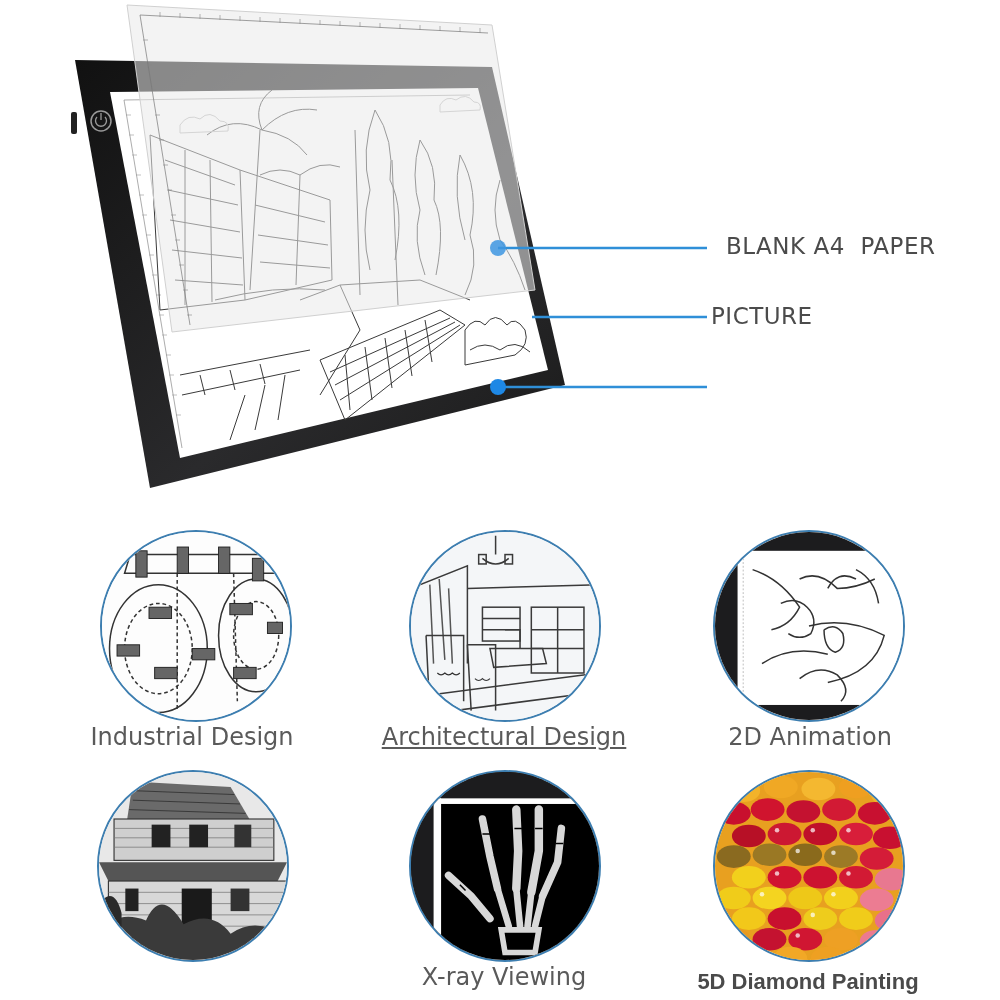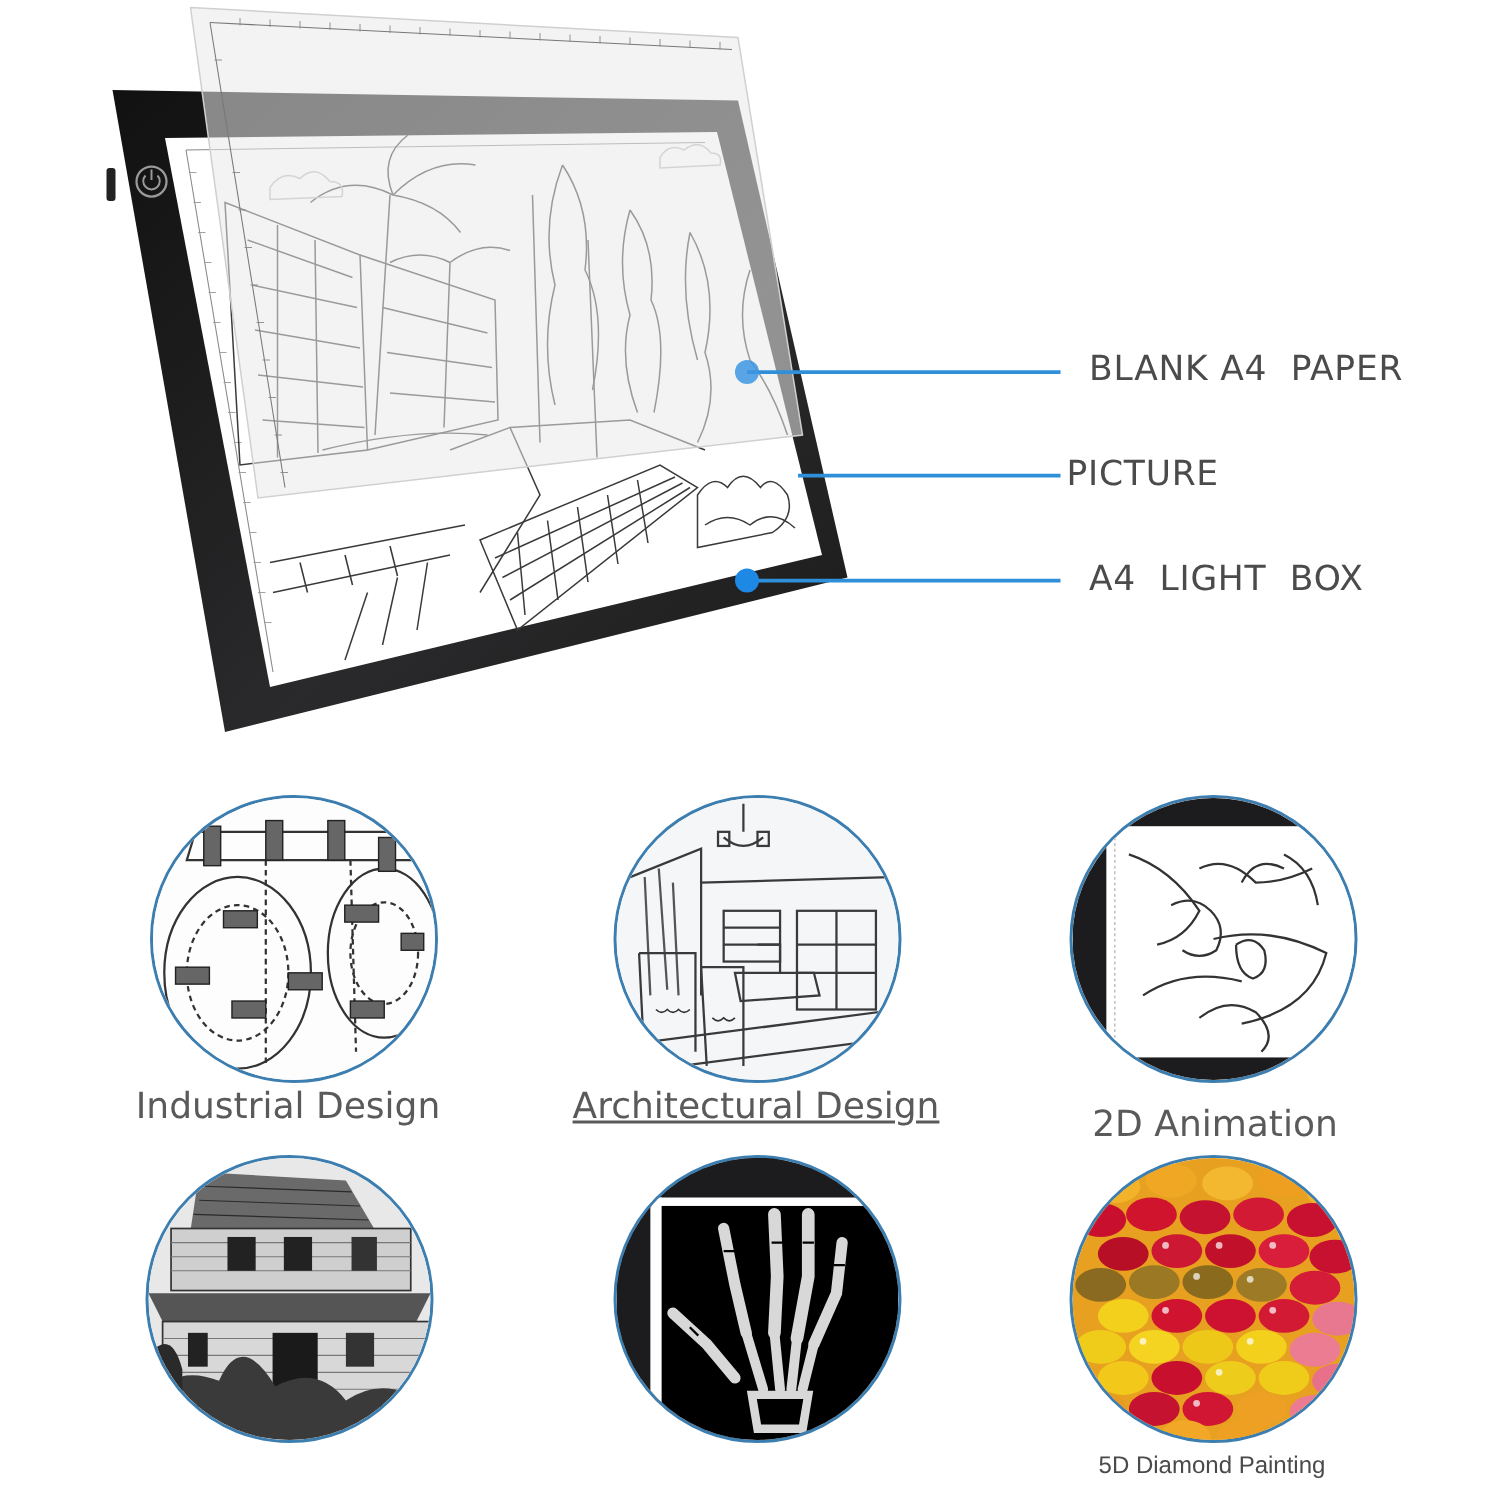--- a/index.html
+++ b/index.html
@@ -8,21 +8,21 @@
   .hero { position: absolute; left: 0; top: 0; width: 912px; height: 500px; }
   .hero svg { position: absolute; left: 0; top: 0; }
   .callout-label { position: absolute; font-family: "DejaVu Sans", sans-serif;
                    font-size: 23px; color: #4b4b4b; letter-spacing: 0.5px; white-space: pre; }
   .tile { position: absolute; width: 300px; height: 240px; }
   .circle { position: absolute; border-radius: 50%; border: 2px solid #3d7eb0; overflow: hidden;
             background: #fafafa; }
   .circle svg { width: 100%; height: 100%; display: block; }
   .caption { position: absolute; left: 0; width: 100%; text-align: center;
              font-family: "DejaVu Sans", sans-serif; color: #5a5a5a; font-size: 24px; white-space: nowrap; }
-  .caption.small { font-family: "Liberation Sans", sans-serif; font-size: 16px; color: #4a4a4a; }
+  .caption.small { font-family: "Liberation Sans", sans-serif; font-size: 22px; color: #4a4a4a; font-weight: bold; }
 </style>
 </head>
 <body>
 
 <div class="hero">
   <svg width="1000" height="500" viewBox="0 0 1000 500">
     <defs>
       <linearGradient id="frameGrad" x1="0" y1="0" x2="1" y2="1">
         <stop offset="0" stop-color="#111"></stop>
         <stop offset="0.6" stop-color="#2a2a2c"></stop>
@@ -166,21 +166,20 @@
       <line x1="498" y1="248" x2="707" y2="248"></line>
       <line x1="532" y1="317" x2="707" y2="317"></line>
       <line x1="498" y1="387" x2="707" y2="387"></line>
     </g>
     <circle cx="498" cy="248" r="8" fill="#3d95e0" fill-opacity="0.85"></circle>
     <circle cx="498" cy="387" r="8" fill="#1e88e5"></circle>
   </svg>
 
   <div class="callout-label" style="left:726px; top:233px;">BLANK A4  PAPER</div>
   <div class="callout-label" style="left:711px; top:303px;">PICTURE</div>
-  <div class="callout-label" style="left:726px; top:373px;">A4  LIGHT  BOX</div>
 </div>
 
 <div class="tile" style="left:42px; top:525px;">
   <div class="circle" style="left:58px; top:5px; width:188px; height:188px;">
     <svg viewBox="0 0 100 100">
       <rect width="100" height="100" fill="#fdfdfd"></rect>
       <g fill="none" stroke="#333" stroke-width="0.8">
         <ellipse cx="30" cy="62" rx="26" ry="34"></ellipse>
           <ellipse cx="30" cy="62" rx="18" ry="24" stroke-dasharray="2 1.5"></ellipse>
         <ellipse cx="82" cy="55" rx="20" ry="30"></ellipse>
@@ -249,21 +248,21 @@
         <path d="M45,25 q10,-5 20,5 q10,0 20,-5"></path>
         <path d="M35,38 q8,-4 14,2 q6,6 2,14 q-6,4 -12,0"></path>
         <path d="M50,50 q20,-5 40,5 q-5,20 -30,25"></path>
         <path d="M58,52 q6,-4 10,2 q2,8 -4,10 q-6,-2 -6,-12"></path>
         <path d="M25,70 q15,-10 35,-5"></path>
           <path d="M45,78 q10,-8 20,-2 q8,8 2,14"></path>
         <path d="M60,30 q5,-10 15,-5 M75,20 q10,5 12,18"></path>
       </g>
     </svg>
   </div>
-  <div class="caption" style="top:198px;margin-top:12px;">2D Animation</div>
+  <div class="caption" style="top:198px;">2D Animation</div>
 </div>
 
 <div class="tile" style="left:42px; top:765px;">
   <div class="circle" style="left:55px; top:5px; width:188px; height:188px;">
     <svg viewBox="0 0 100 100">
       <rect width="100" height="100" fill="#e8e8e8"></rect>
       <path d="M18,5 L70,8 L80,25 L15,25 Z" fill="#6a6a6a"></path>
       <g stroke="#2a2a2a" stroke-width="0.4">
         <line x1="20" y1="10" x2="72" y2="12"></line>
           <line x1="18" y1="15" x2="75" y2="17"></line>
@@ -315,20 +314,21 @@
       </g>
       <g stroke="#000" stroke-width="0.8">
         <line x1="38" y1="33" x2="42" y2="33"></line>
           <line x1="55" y1="30" x2="59" y2="30"></line>
         <line x1="66" y1="30" x2="70" y2="30"></line>
           <line x1="77" y1="38" x2="81" y2="38"></line>
         <line x1="26" y1="60" x2="29" y2="63"></line>
       </g>
     </svg>
   </div>
+  <div class="caption" style="top:198px;">X-ray Viewing</div>
 </div>
 
 <div class="tile" style="left:658px; top:765px;">
   <div class="circle" style="left:55px; top:5px; width:188px; height:188px;">
     <svg viewBox="0 0 100 100">
       <rect width="100" height="100" fill="#e8a020"></rect>
       <g>
         <ellipse cx="15" cy="10" rx="9" ry="6" fill="#f2b32a"></ellipse>
           <ellipse cx="35" cy="8" rx="9" ry="6" fill="#f0a824"></ellipse>
         <ellipse cx="55" cy="9" rx="9" ry="6" fill="#f4b830"></ellipse>

